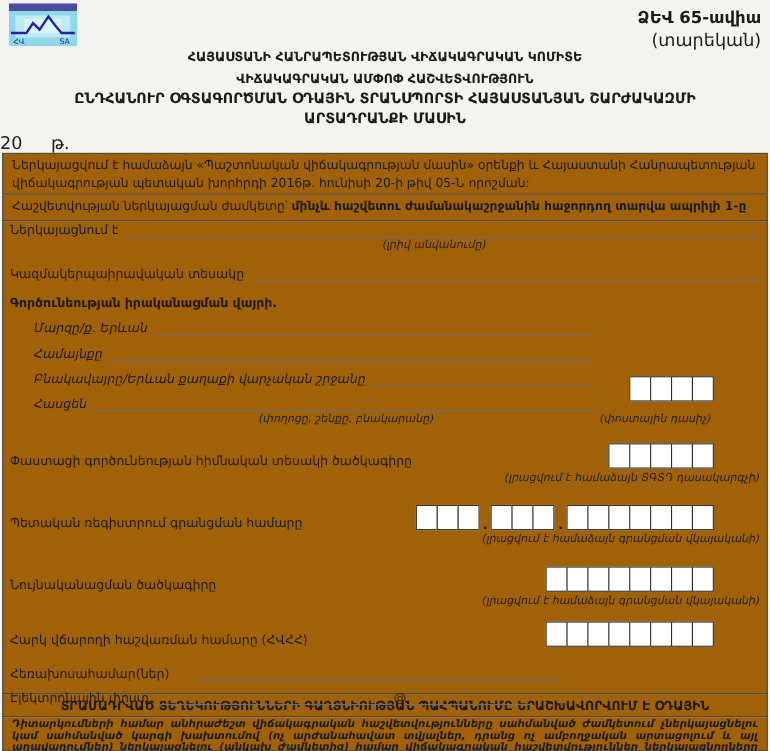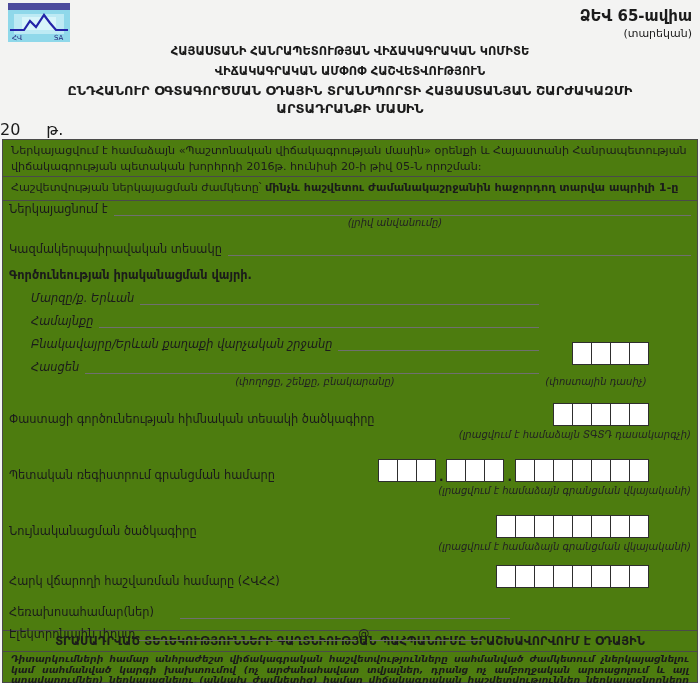--- a/index.html
+++ b/index.html
@@ -12,33 +12,33 @@
     box-sizing:border-box;
     overflow:hidden;
   }
   
   .header{position:relative;height:139px;}
   .logo{
     position:absolute;left:8px;top:3px;width:62px;height:39px;
   }
   .form-code-block{position:absolute;right:8px;top:7px;text-align:right;}
   .form-code{font-weight:bold;font-size:15px;}
-  .periodicity{font-size:11px;margin-top:2px;}
+  .periodicity{font-size:16px;margin-top:2px;}
   .committee{position:absolute;top:44px;left:0;right:0;text-align:center;font-weight:bold;font-size:11.5px;}
   .report-type{position:absolute;top:64px;left:0;right:0;text-align:center;font-weight:bold;font-size:11.5px;}
   .title1{position:absolute;top:83px;left:0;right:0;text-align:center;font-weight:bold;font-size:13px;}
   .title2{position:absolute;top:101px;left:0;right:0;text-align:center;font-weight:bold;font-size:13px;}
   .year-line{position:absolute;top:120px;left:0;right:0;text-align:left;font-size:16px;}
   .year-gap{display:inline-block;width:26px;}
   
   .box{
     border:1px solid #4a4a4a;
     margin:0 2px;
     box-sizing:border-box;
-    background:#4d7c0f;
+    background:#a16207;
   }
   .box + .box{border-top:none;}
   .basis{height:38px;font-size:11.2px;line-height:16px;padding:3px 8px;}
   .deadline{height:24px;font-size:11.2px;padding:4px 8px;}
   .main{height:430px;position:relative;padding:0 6px;}
   .banner{height:21px;font-weight:bold;font-size:11.4px;text-align:center;padding-top:3px;}
   .fineprint{height:31px;font-size:9.4px;font-style:italic;font-weight:600;line-height:10.5px;padding:2px 8px;text-align:justify;}
   
   .row{display:flex;align-items:flex-end;font-size:11.4px;}
   .uline{border-bottom:1px solid #6f6f6f;height:14px;display:inline-block;}

